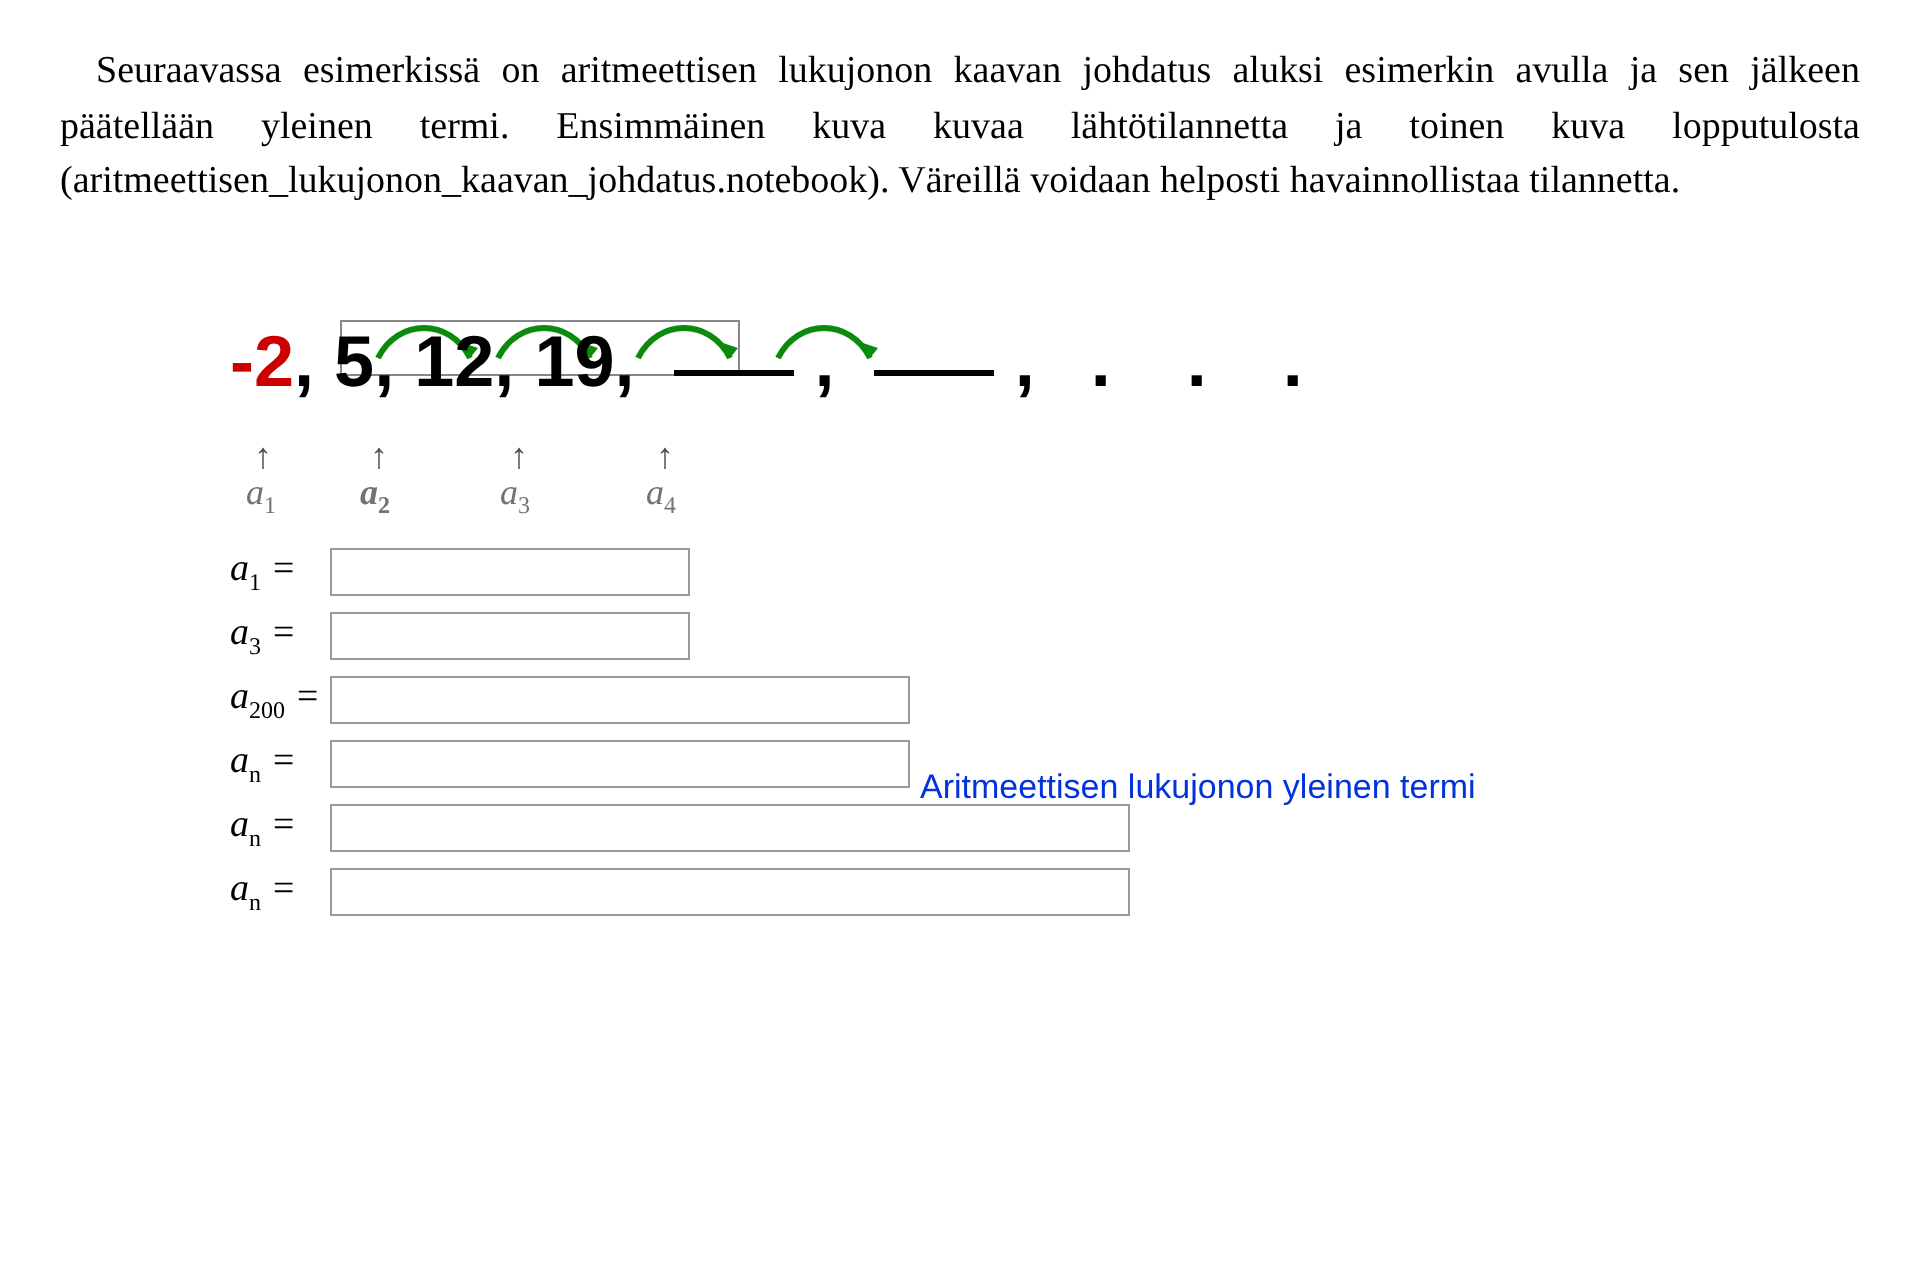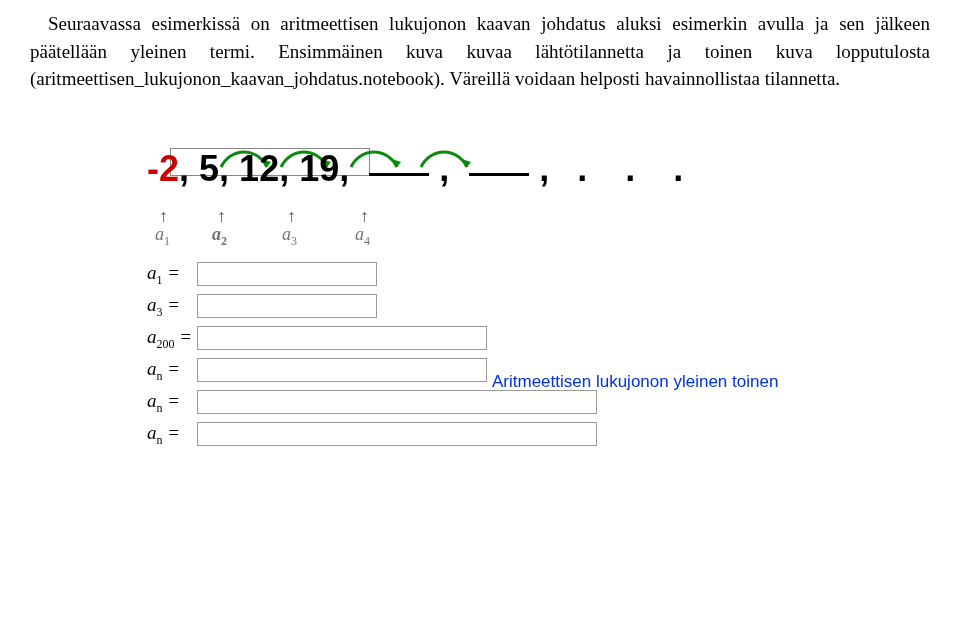--- a/index.html
+++ b/index.html
@@ -13,28 +13,29 @@
       height: 644px;
       background: #fff;
       padding: 0;
     }
     .paragraph {
       padding: 10px 30px 20px 30px;
       font-size: 19px;
       line-height: 1.45;
       text-align: justify;
       color: #000;
+      margin-top: 12px;
     }
     .indent {
       display: inline-block;
       width: 18px;
     }
     .figure-area {
       position: relative;
-      padding-left: 92px;
+      padding-left: 60px;
     }
     .top-box {
       border: 1px solid #888;
       position: absolute;
       left: 170px;
       top: 0px;
       width: 200px;
       height: 28px;
       background: #fff;
     }
@@ -209,15 +210,15 @@
     </div>
     <div class="eq-row">
       <span class="eq-label"><span>a</span><span class="sub">n</span><span> =</span></span>
       <span class="eq-box long"></span>
     </div>
     <div class="eq-row">
       <span class="eq-label"><span>a</span><span class="sub">n</span><span> =</span></span>
       <span class="eq-box long"></span>
     </div>
   </div>
-  <div class="blue-label" style="left:400px; top:110px;">Aritmeettisen lukujonon yleinen toinen</div>
+  <div class="blue-label" style="left:400px; top:110px;">Aritmeettisen lukujonon yleinen termi</div>
   </div>
 </div>
 
 </body></html>

